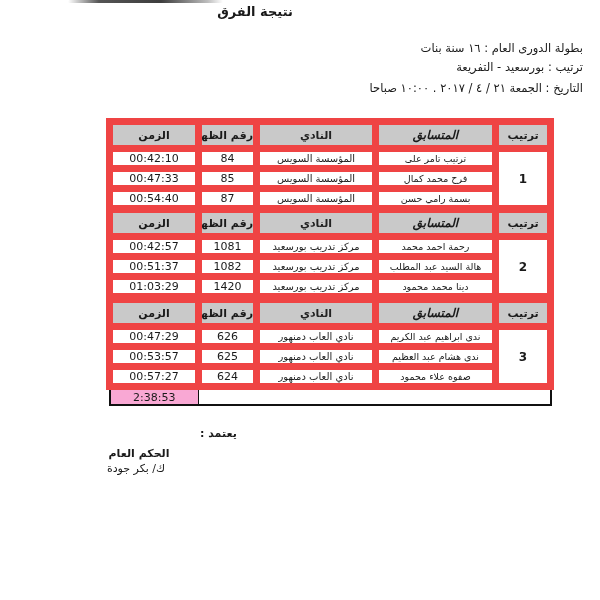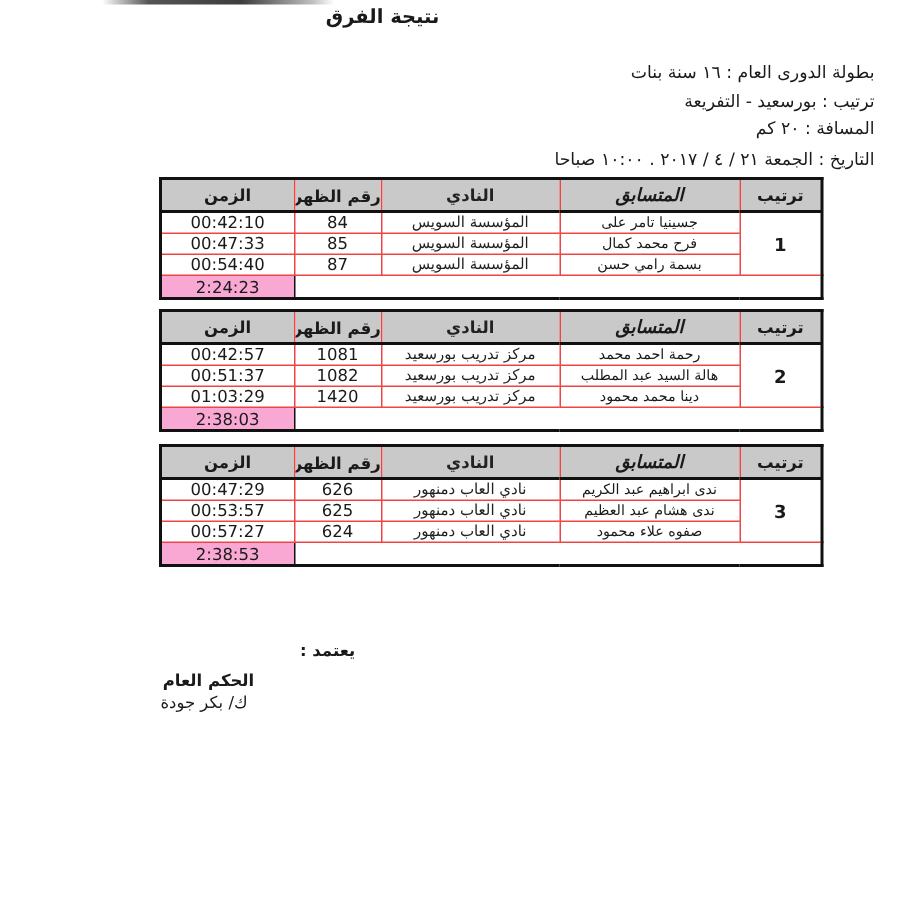--- a/index.html
+++ b/index.html
@@ -20,21 +20,21 @@
   .info-block{
     position:absolute;top:39px;right:17px;text-align:right;direction:rtl;
     font-size:11.5px;line-height:18.5px;white-space:nowrap;
   }
   .info-block .date-line{margin-top:2.5px;}
   .rtable{position:absolute;left:106px;}
   table{
     border-collapse:collapse;table-layout:fixed;width:441px;direction:rtl;
     font-size:11px;
   }
-  td{border:1px solid #ef4444;text-align:center;vertical-align:middle;
+  td{border:7px solid #ef4444;text-align:center;vertical-align:middle;
      overflow:hidden;white-space:nowrap;padding:0;}
   table{border:2px solid #111;}
   tr.hdr td{
     background:#c9c9c9;font-weight:bold;font-size:11px;height:20px;
     border-bottom:2px solid #111;
   }
   tr.hdr td.comp{font-size:12px;font-style:italic;}
   tr.drow td{height:13px;background:#ffffff;}
   td.rankcell{background:#e4e4e4;font-weight:bold;font-size:12px;}
   td.comp{font-size:9.5px;}
@@ -64,21 +64,20 @@
 
 <div class="page">
 
   <div class="scan-smear"></div>
 
   <div class="doc-title">نتيجة الفرق</div>
 
   <div class="info-block">
     <div>بطولة الدورى العام : ١٦ سنة بنات</div>
     <div>ترتيب : بورسعيد - التفريعة</div>
-    <div>المسافة : ٢٠ كم</div>
     <div class="date-line">التاريخ : الجمعة ٢١ / ٤ / ٢٠١٧  .  ١٠:٠٠ صباحا</div>
   </div>
 
   <div class="rtable" style="top:118px">
     <table>
       <colgroup>
           <col class="c-rank">
           <col class="c-comp">
           <col class="c-club">
           <col class="c-bib">
@@ -87,21 +86,21 @@
       <tbody>
           <tr class="hdr">
         <td class="rank">ترتيب</td>
         <td class="comp">المتسابق</td>
         <td class="club">النادي</td>
         <td class="bib">رقم الظهر</td>
         <td class="time">الزمن</td>
       </tr>
       <tr class="drow">
         <td class="rankcell" rowspan="3">1</td>
-        <td class="comp">جسينيا تامر على</td>
+        <td class="comp">ترتيب تامر على</td>
         <td class="club">المؤسسة السويس</td>
         <td class="bib">84</td>
         <td class="time">00:42:10</td>
       </tr>
       <tr class="drow">
         <td class="comp">فرح محمد كمال</td>
         <td class="club">المؤسسة السويس</td>
         <td class="bib">85</td>
         <td class="time">00:47:33</td>
       </tr>

